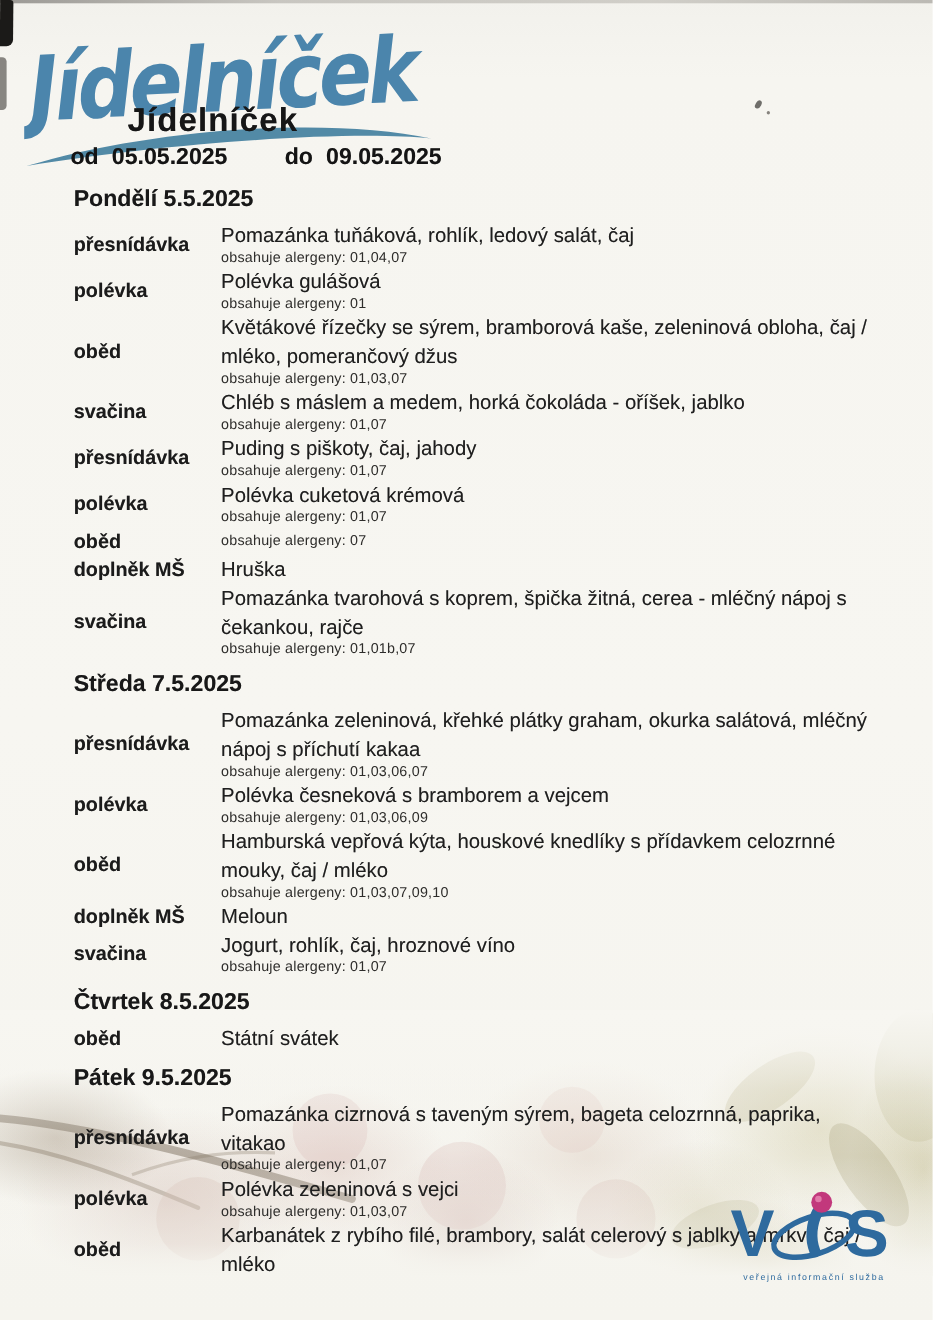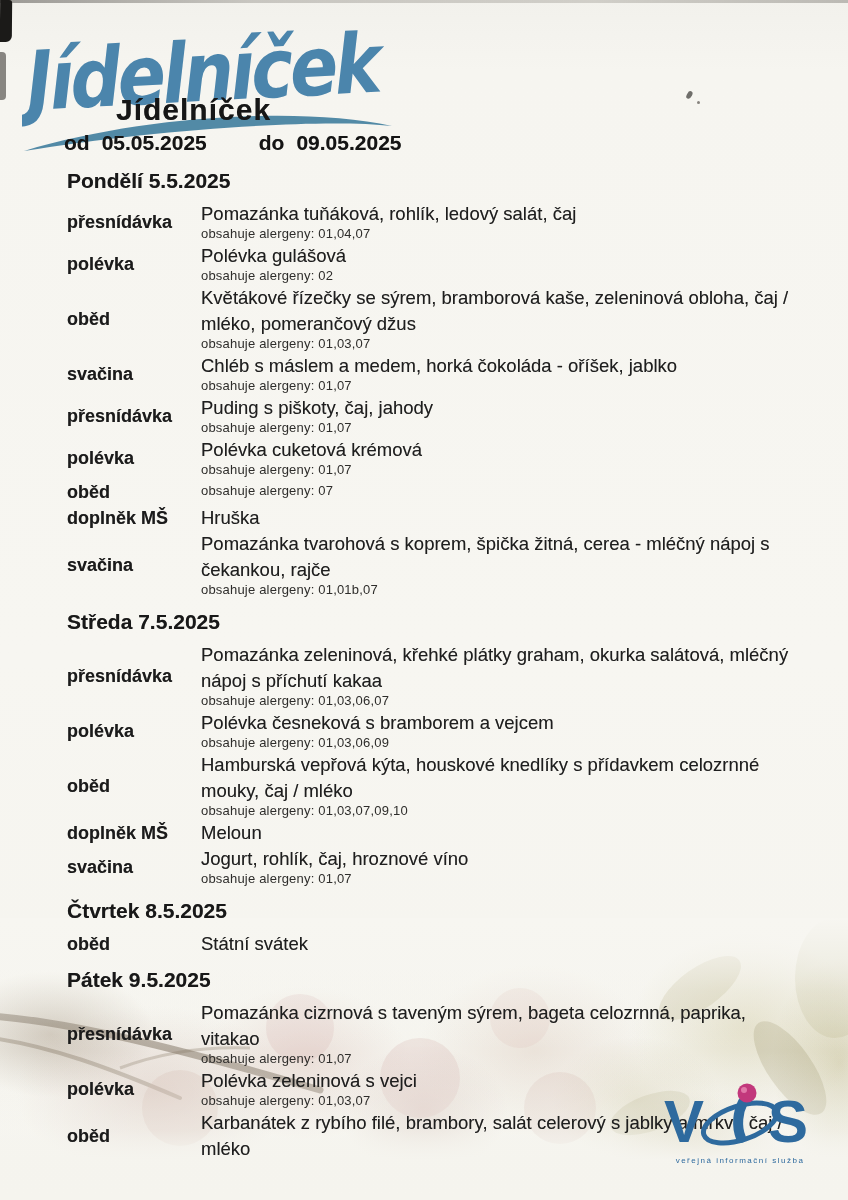--- a/index.html
+++ b/index.html
@@ -96,21 +96,21 @@
       <div class="meal-body">
         <div class="meal-text">Pomazánka tuňáková, rohlík, ledový salát, čaj</div>
         <div class="allergen-note">obsahuje alergeny: 01,04,07</div>
       </div>
     </div>
 
     <div class="meal-row">
       <div class="meal-label">polévka</div>
       <div class="meal-body">
         <div class="meal-text">Polévka gulášová</div>
-        <div class="allergen-note">obsahuje alergeny: 02</div>
+        <div class="allergen-note">obsahuje alergeny: 01</div>
       </div>
     </div>
 
     <div class="meal-row">
       <div class="meal-label">oběd</div>
       <div class="meal-body">
         <div class="meal-text">Květákové řízečky se sýrem, bramborová kaše, zeleninová obloha, čaj / mléko, pomerančový džus</div>
         <div class="allergen-note">obsahuje alergeny: 01,03,07</div>
       </div>
     </div>

